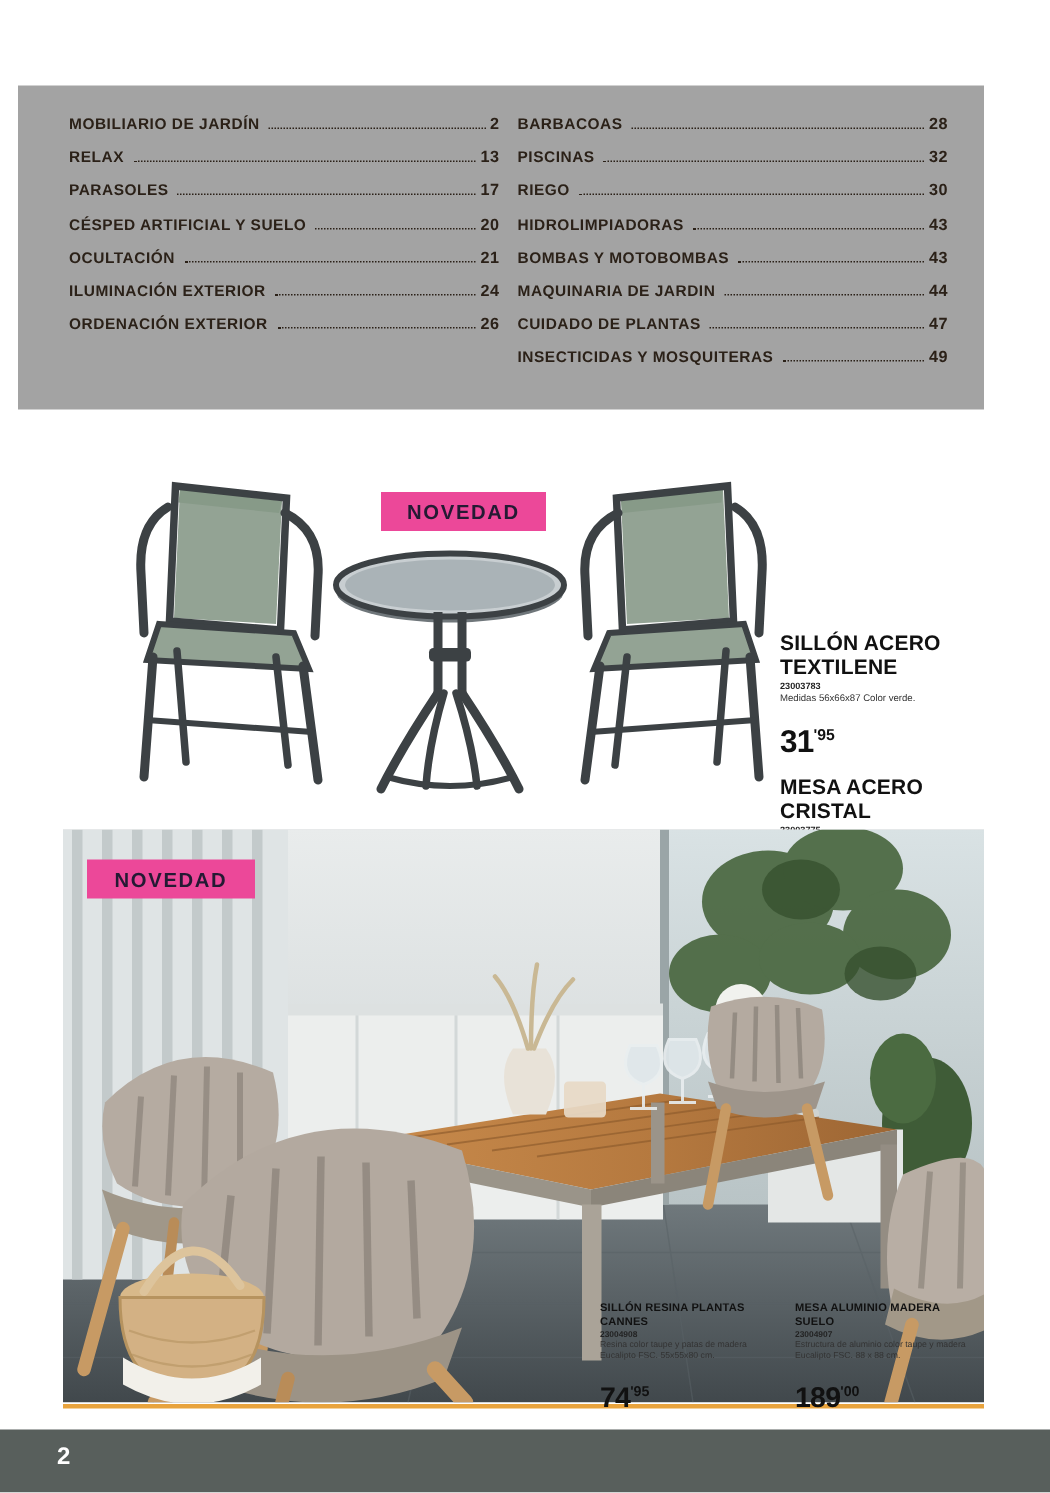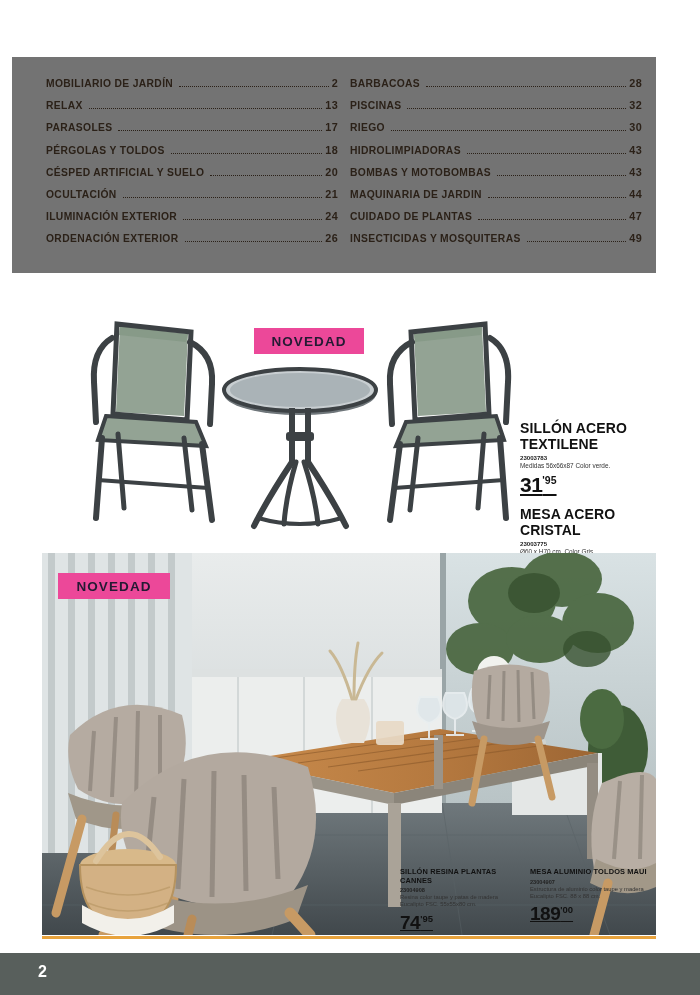--- a/index.html
+++ b/index.html
@@ -9,22 +9,22 @@
     background:#ffffff;
     position:relative;
     overflow:hidden;
   }
 
   
   .toc {
     position:absolute;
     left:12px; top:57px;
     width:644px; height:216px;
-    background:#737373;
-    padding:20px 14px 14px 34px;
+    background:#a3a3a3;
+    padding:20px 24px 14px 34px;
     display:flex;
   }
   .toc-col { flex:1; }
   .toc-col.right { padding-left:12px; }
   .toc-row {
     display:flex;
     align-items:baseline;
     font-size:10.3px;
     font-weight:bold;
     color:#2b2118;
@@ -74,21 +74,21 @@
     width:134px;
   }
   .sp-title {
     font-size:14px; font-weight:bold; color:#111; letter-spacing:.15px;
     line-height:1.15;
   }
   .sp-code { font-size:6.1px; font-weight:bold; color:#222; margin-top:2px; }
   .sp-desc { font-size:6.4px; color:#333; margin-top:1px; line-height:1.25; }
   .sp-price {
     font-size:21px; font-weight:bold; color:#111;
-    line-height:1; margin-top:4px; letter-spacing:-.5px;text-decoration:underline;
+    line-height:1; margin-top:14px; letter-spacing:-.5px;
   }
   .sp-price sup { font-size:10.5px; font-weight:bold; vertical-align:super; letter-spacing:0; }
   .sp-gap { height:11px; }
 
   
   .block2 {
     position:absolute;
     left:42px; top:553px;
     width:614px; height:382px;
     overflow:hidden;
@@ -146,25 +146,20 @@
     </div>
     <div class="toc-row">
       <span class="toc-label">RELAX</span>
       <span class="toc-dots"></span>
       <span class="toc-page">13</span>
     </div>
     <div class="toc-row">
       <span class="toc-label">PARASOLES</span>
       <span class="toc-dots"></span>
       <span class="toc-page">17</span>
-    </div>
-    <div class="toc-row">
-      <span class="toc-label">PÉRGOLAS Y TOLDOS</span>
-      <span class="toc-dots"></span>
-      <span class="toc-page">18</span>
     </div>
     <div class="toc-row">
       <span class="toc-label">CÉSPED ARTIFICIAL Y SUELO</span>
       <span class="toc-dots"></span>
       <span class="toc-page">20</span>
     </div>
     <div class="toc-row">
       <span class="toc-label">OCULTACIÓN</span>
       <span class="toc-dots"></span>
       <span class="toc-page">21</span>
@@ -504,21 +499,21 @@
 <div class="specs2">
   <div class="sp-title">SILLÓN RESINA PLANTAS CANNES</div>
   <div class="sp-code">23004908</div>
   <div class="sp-desc">Resina color taupe y patas de madera Eucalipto FSC. 55x55x80 cm.</div>
   <div class="sp-price">
     <span>74</span><sup>'95</sup>
   </div>
 </div>
 
 <div class="specs3">
-  <div class="sp-title">MESA ALUMINIO TOLDOS MAUI</div>
+  <div class="sp-title">MESA ALUMINIO MADERA SUELO</div>
   <div class="sp-code">23004907</div>
   <div class="sp-desc">Estructura de aluminio color taupe y madera Eucalipto FSC. 88 x 88 cm.</div>
   <div class="sp-price">
     <span>189</span><sup>'00</sup>
   </div>
 </div>
 
 <div class="orange-rule"></div>
 
 <div class="footer">

